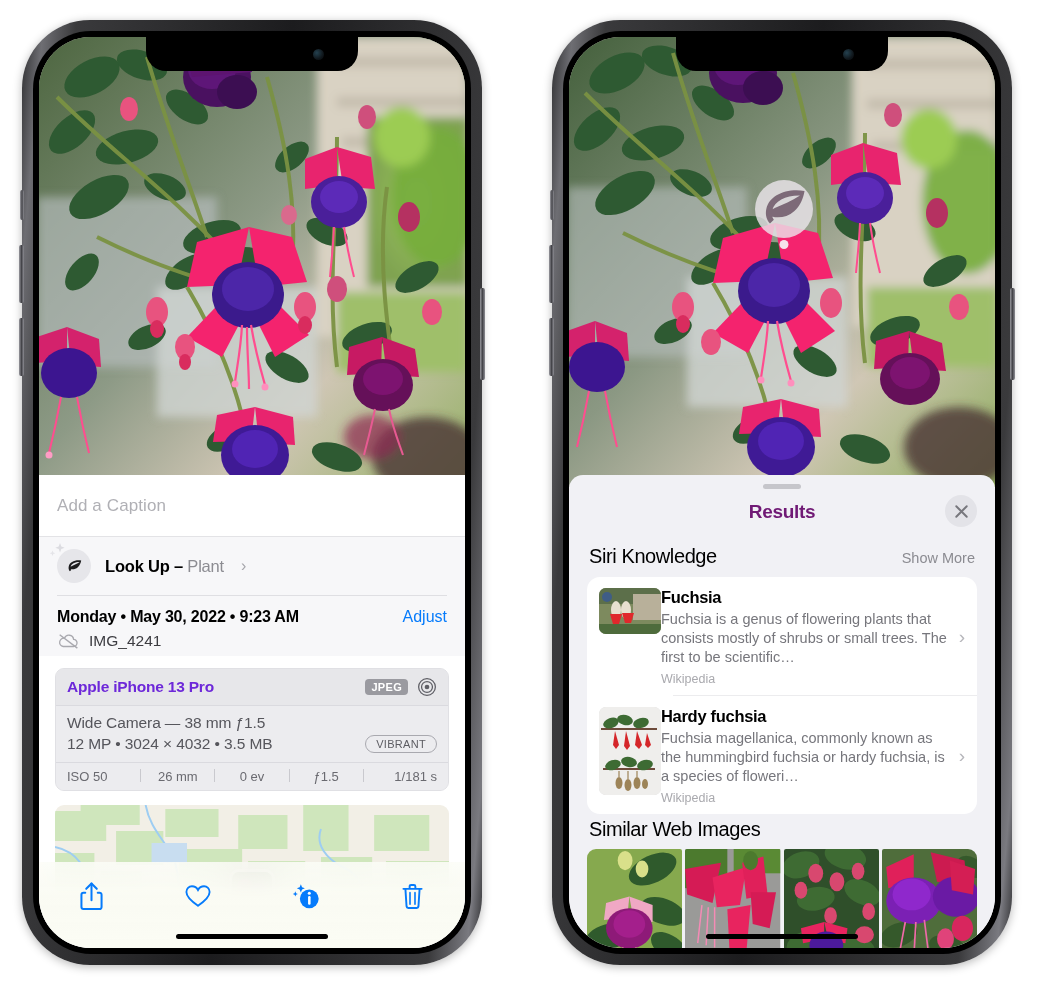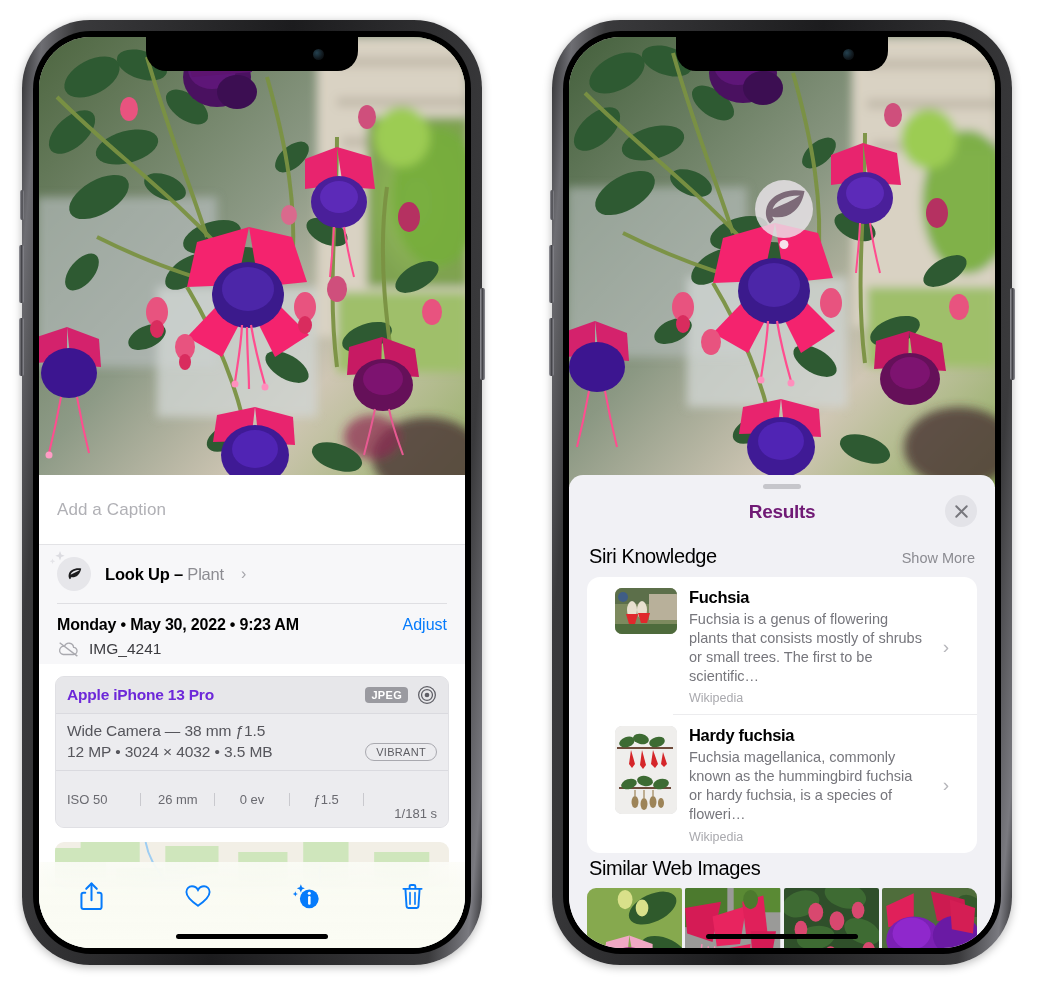--- a/index.html
+++ b/index.html
@@ -58,21 +58,21 @@
     position: absolute; left: 50%; transform: translateX(-50%); bottom: 9px;
     width: 152px; height: 5px; border-radius: 3px; background: #000; z-index: 60;
   }
 
   
   .info-sheet {
     position:absolute; left:0; right:0; bottom:0; top:438px;
     background:#ffffff; z-index: 20; display:flex; flex-direction:column;
   }
   .caption-row {
-    height: 70px; display:flex; align-items:center; padding: 0 18px;
+    height: 62px; display:flex; align-items:center; padding: 0 18px;
     border-bottom: 1px solid #e3e3e6; background:#fff;
   }
   .caption-row .ph { font-size: 17px; color: #b0b0b5; letter-spacing: .1px; }
 
   .lookup-block { background:#f7f7f9; padding: 0 18px; }
   .lookup-row { display:flex; align-items:center; height: 58px; gap: 14px; }
   .leaf-badge {
     position: relative; width: 34px; height: 34px; border-radius:50%;
     background:#e6e6ea; display:flex; align-items:center; justify-content:center;
     flex: 0 0 auto;
@@ -108,26 +108,26 @@
   }
   .cc-body { padding: 8px 11px 9px; background:#ececef; }
   .cc-line1 { font-size:15.5px; color:#56565c; letter-spacing:-.1px; }
   .cc-line2row { display:flex; align-items:center; justify-content:space-between; margin-top:3px; }
   .cc-line2 { font-size:15.5px; color:#56565c; letter-spacing:-.1px; }
   .pill-vibrant {
     font-size:11px; color:#5c5c62; border:1px solid #a9a9af;
     padding: 2px 10px; border-radius: 10px; letter-spacing:.3px;
   }
   .cc-exif {
-    display:flex; align-items:center; border-top:1px solid #dadadf;
+    display:flex; align-items:flex-start; border-top:1px solid #dadadf;
     padding: 6px 9px; background:#ececef;
   }
   .cc-exif .cell { flex:1; text-align:center; font-size:13px; color:#6a6a70; }
   .cc-exif .cell:first-child { text-align:left; padding-left:2px; }
-  .cc-exif .cell:last-child  { text-align:right; padding-right:2px;margin-top:29px; }
+  .cc-exif .cell:last-child  { text-align:right; padding-right:2px; }
   .cc-exif .sep { width:1px; height:13px; background:#c9c9ce; }
 
   .map-card {
     margin: 14px 16px 0; height: 90px; border-radius:9px; overflow:hidden; position:relative;
   }
   .map-card svg { width:100%; height:100%; display:block; }
   .map-pin {
     position:absolute; left:50%; transform:translateX(-50%); bottom:-20px;
     width: 46px; height: 46px; border-radius: 10px;
     border: 3px solid #fff; overflow:hidden; box-shadow:0 1px 3px rgba(0,0,0,.25);
@@ -164,21 +164,21 @@
   .sec-head {
     display:flex; align-items:baseline; justify-content:space-between;
     padding: 10px 20px 9px;
   }
   .sec-title { font-size:20px; font-weight:400; color:#000; letter-spacing:-.4px; }
   .sec-action { font-size:14.5px; color:#8b8b91; }
 
   .kcard {
     margin: 0 18px; background:#fff; border-radius: 13px; overflow:hidden;
   }
-  .krow { display:flex; align-items:flex-start; padding: 11px 28px 9px; gap: 12px; }
+  .krow { display:flex; align-items:flex-start; padding: 11px 12px 9px; }
   .kthumb { width: 62px; border-radius: 7px; overflow:hidden; flex:0 0 auto; background:#ddd; }
   .kthumb svg { display:block; width:100%; height:100%; }
   .kbody { flex:1; min-width:0; }
   .ktitle { font-size: 16.5px; font-weight:700; color:#000; letter-spacing:-.3px; line-height:1.2; }
   .kdesc { font-size: 14.5px; color:#76767c; line-height: 1.32; margin-top: 2px; }
   .ksrc  { font-size: 12.5px; color:#a9a9ae; margin-top: 5px; }
   .kchev { color:#b6b6bb; font-size: 19px; align-self:center; padding-left:2px; flex:0 0 auto;}
   .kdiv { height:1px; background:#ececee; margin-left: 86px; }
 
   .tiles { display:flex; gap: 3px; padding: 4px 18px 0; }

